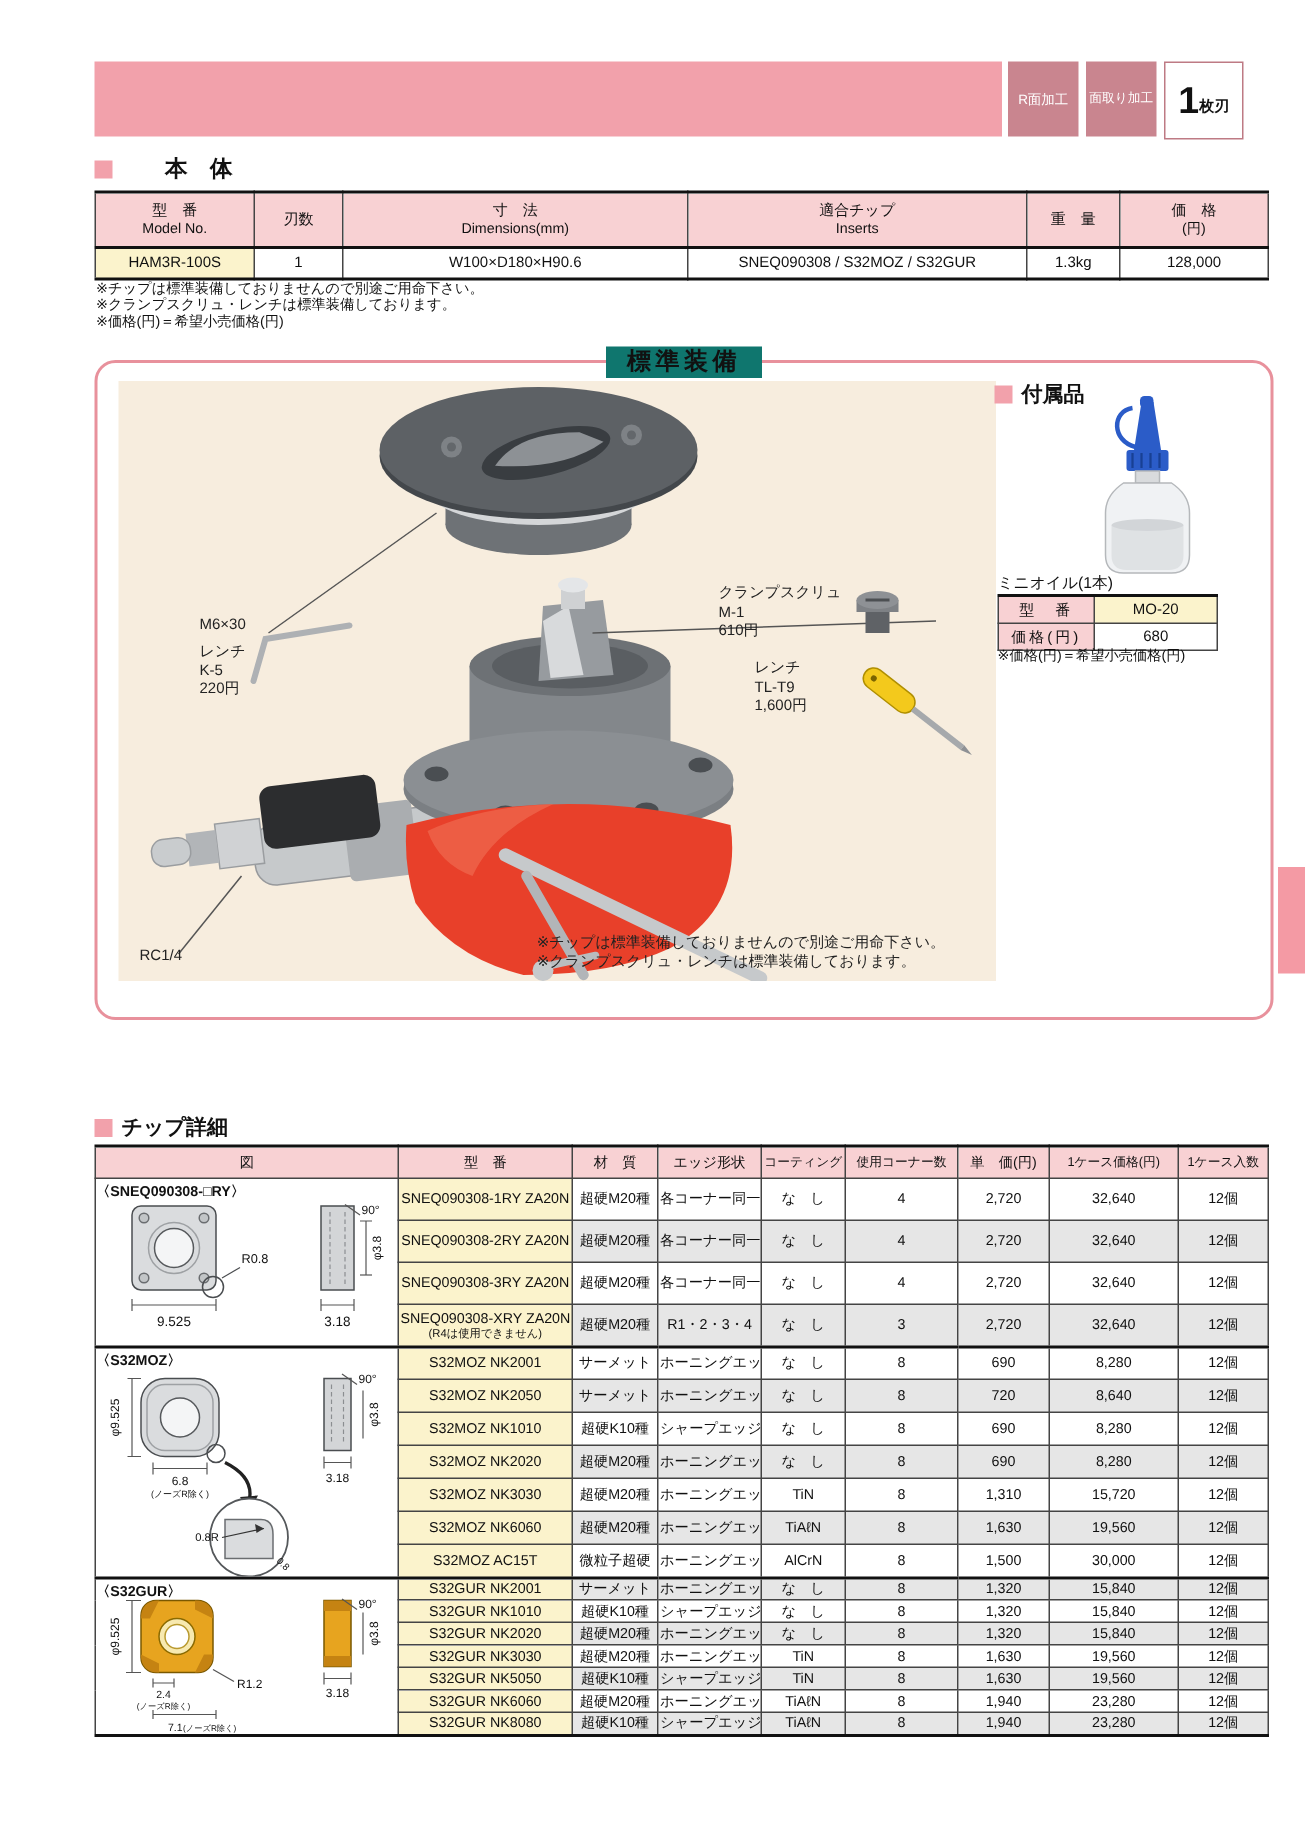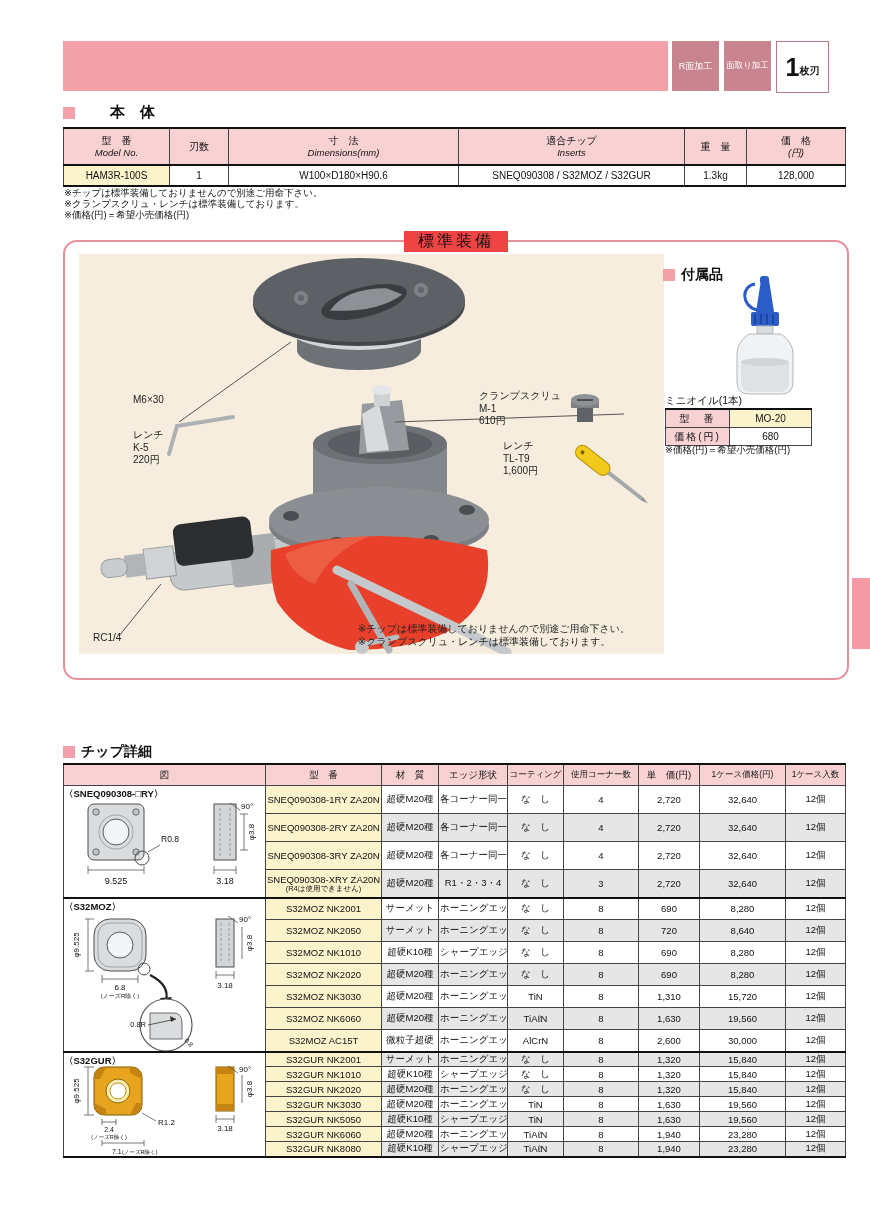--- a/index.html
+++ b/index.html
@@ -20,28 +20,28 @@
 
   
   table{border-collapse:collapse;table-layout:fixed;}
   td,th{border:1px solid #444;font-weight:normal;overflow:hidden;white-space:nowrap;}
   .htable{width:782px;font-size:10px;}
   .htable th{background:#F8D1D3;padding:1px 2px;line-height:1.2;}
   .htable td{text-align:center;height:19px;padding:0 2px;}
   .htable{border-top:2.5px solid #111;border-bottom:2px solid #111;}
   .htable thead tr{border-bottom:2px solid #111;height:37px;}
   .yellow{background:#FBF3CC;}
-  .hd-en{font-size:9.5px;font-style:italic;}
+  .hd-en{font-size:9.5px;}
 
   .note{font-size:9.5px;line-height:11.5px;color:#111;}
 
   
   .hyojun{border:2px solid #E8919C;border-radius:14px;background:#fff;}
-  .hyojun-title{position:absolute;left:50%;transform:translateX(-50%);top:-11px;background:#ef4444;
-                padding:0 14px;font-weight:normal;font-size:16px;letter-spacing:3px;}
+  .hyojun-title{position:absolute;left:50%;transform:translateX(-50%);top:-11px;background:#0f766e;
+                padding:0 14px;font-weight:bold;font-size:16px;letter-spacing:3px;}
   .panel{background:#F7EDDE;}
   .lbl{position:absolute;font-size:10px;line-height:12.5px;color:#222;}
 
   
   .acc-table{width:146px;font-size:10px;border-top:2px solid #111;border-bottom:1.5px solid #111;}
   .acc-table td{height:15px;text-align:center;}
   .acc-label{background:#F8D1D3;letter-spacing:2px;}
 
   
   .chip-table{width:782px;font-size:9.5px;border-top:2.5px solid #111;border-bottom:2px solid #111;}
@@ -209,21 +209,21 @@
 
         <g transform="translate(498,194) rotate(38)">
           <rect x="0" y="-7" width="40" height="14" rx="7" fill="#f3c91c" stroke="#b08f00"></rect>
           <circle cx="7" cy="0" r="2" fill="#7a6400"></circle>
           <rect x="40" y="-2" width="42" height="4" fill="#a6a9ac"></rect>
           <polygon points="82,-2 90,0 82,2" fill="#8e9195"></polygon>
         </g>
       </svg>
 
       
-      <div class="lbl" style="left:54px;top:140px;">M6×30</div>
+      <div class="lbl" style="left:54px;top:157px;">M6×30</div>
       <div class="lbl" style="left:54px;top:175px;">
         <div>レンチ</div>
         <div>K-5</div>
         <div>220円</div>
       </div>
       <div class="lbl" style="left:400px;top:136px;">
         <div>クランプスクリュ</div>
         <div>M-1</div>
         <div>610円</div>
       </div>
@@ -232,21 +232,21 @@
         <div>TL-T9</div>
         <div>1,600円</div>
       </div>
       <div class="lbl" style="left:14px;top:378px;">RC1/4</div>
       <div class="lbl" style="right:34px;bottom:6px;text-align:left;">
         <div>※チップは標準装備しておりませんので別途ご用命下さい。</div>
         <div>※クランプスクリュ・レンチは標準装備しております。</div>
       </div>
     </div>
 
-    <div class="abs" style="left:598px;top:20px;width:184px;height:424px;">
+    <div class="abs" style="left:598px;top:8px;width:184px;height:424px;">
       <div class="sec-title" style="font-size:14px;margin-top:4px;">
         <span class="sq"></span>
         <span>付属品</span>
       </div>
       <svg width="70" height="120" viewBox="0 0 70 120" style="position:absolute;left:68px;top:14px;">
         <path d="M26 34 C10 30 10 10 24 8" fill="none" stroke="#2b5cc8" stroke-width="3"></path>
         <polygon points="30,4 38,4 43,36 25,36" fill="#2b5cc8"></polygon>
         <rect x="29" y="0" width="9" height="8" rx="3" fill="#2b5cc8"></rect>
         <rect x="20" y="36" width="28" height="14" rx="2" fill="#2b5cc8"></rect>
         <line x1="24" y1="38" x2="24" y2="48" stroke="#184094" stroke-width="1.5"></line>
@@ -484,21 +484,21 @@
           <td>1,630</td>
           <td>19,560</td>
           <td>12個</td>
         </tr>
         <tr class="g1">
           <td class="model-cell">S32MOZ AC15T</td>
           <td>微粒子超硬</td>
           <td>ホーニングエッジ</td>
           <td>AlCrN</td>
           <td>8</td>
-          <td>2,600</td>
+          <td>1,500</td>
           <td>30,000</td>
           <td>12個</td>
         </tr>
         <tr class="g2 alt gsep">
           <td rowspan="7" class="fig-cell">
     <div class="fig-wrap">
       <div class="fig-title">〈S32GUR〉</div>
       <svg class="fig-svg" style="top:12px;" width="200" height="92" viewBox="0 0 200 92">
         <rect x="30" y="2" width="48" height="48" rx="10" fill="#e7a41f" stroke="#7a5800"></rect>
         <path d="M30 14 Q30 2 42 2 L36 14 Z" fill="#c58312"></path>

